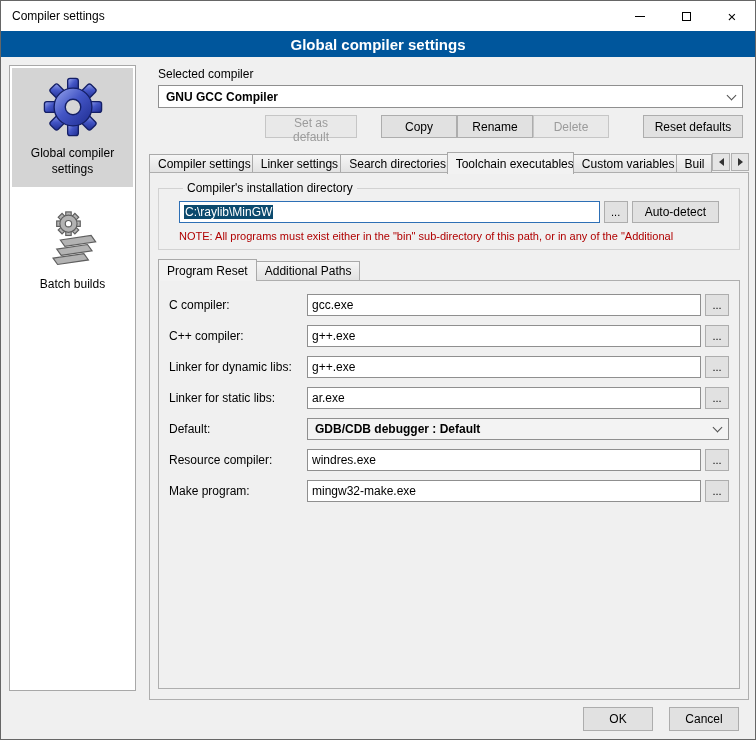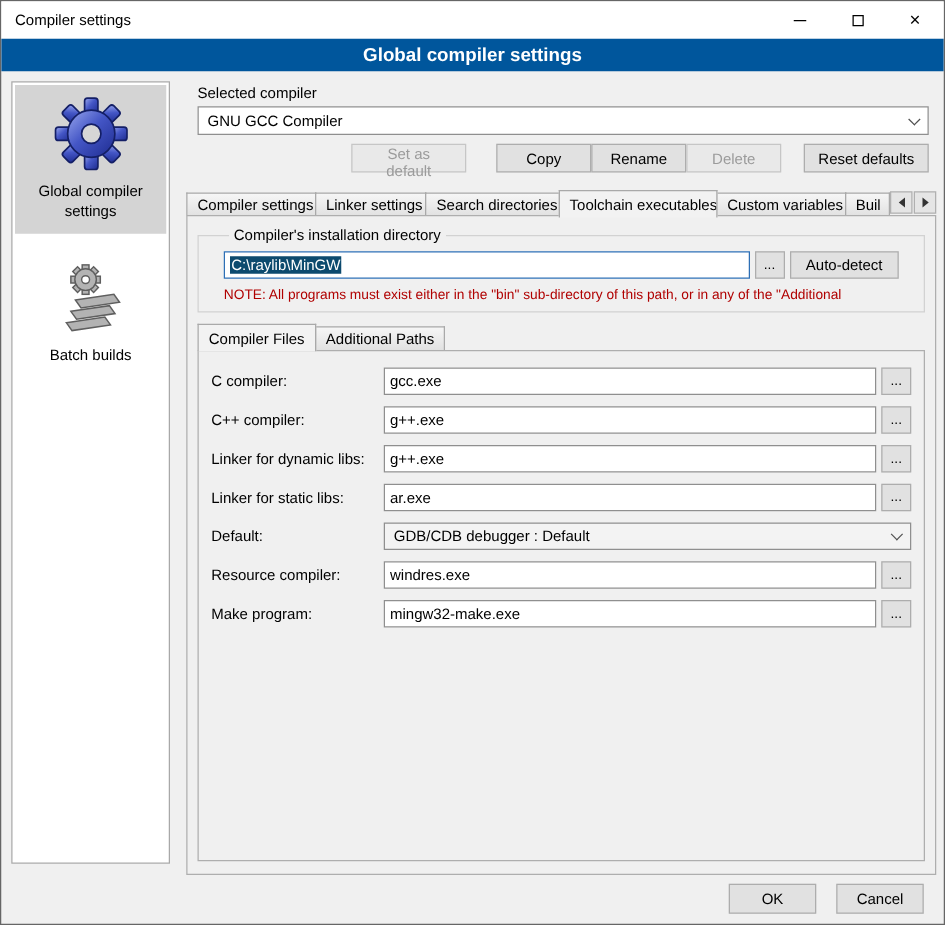--- a/index.html
+++ b/index.html
@@ -26,30 +26,30 @@
   .sidebar { position:absolute; left:8px; top:64px; width:127px; height:626px;
              background:#fff; border:1px solid #a8a8a8; padding:2px; }
   .side-item { display:flex; flex-direction:column; align-items:center; padding:8px 2px 10px; }
   .side-item.selected { background:#d4d4d4; }
   .side-item + .side-item { margin-top:16px; }
   .side-label { text-align:center; margin-top:8px; line-height:1.3; }
 
   
   .sel-label { position:absolute; left:157px; top:66px; }
   .combo { background:#fff; border:1px solid #8f8f8f; display:flex; align-items:center;
-           padding:0 7px; }
+           padding:0 7px;font-weight:bold; }
   .chev { width:7px; height:7px; border-right:1.5px solid #505050; border-bottom:1.5px solid #505050;
           transform:rotate(45deg); margin-left:auto; margin-top:-3px; }
   .main-combo { position:absolute; left:157px; top:84px; width:585px; height:23px; }
   .btn { font-family:"Liberation Sans", sans-serif; font-size:12px; background:#e1e1e1;
          border:1px solid #adadad; height:23px; padding:0 10px; }
   .btn.disabled { color:#9b9b9b; background:#e9e9e9; border-color:#c6c6c6; }
   .btn-row { position:absolute; left:148px; top:114px; width:594px; display:flex;
              justify-content:flex-end; align-items:center; }
-  .btn-row .w92 { width:92px; } .btn-row .w76 { width:76px; } .btn-row .w100 { width:100px; }
+  .btn-row .w92 { width:92px; } .btn-row .w76 { width:76px; } .btn-row .w100 { width:100px;margin-left:16px; }
   .sp24 { width:24px; } .sp18 { width:18px; }
 
   
   .tabbar { position:absolute; left:148px; top:150px; width:600px; height:22px;
             display:flex; align-items:flex-end; }
   .subtabbar { position:absolute; left:8px; top:86px; display:flex; align-items:flex-end; }
   .tab { padding:2px 8px 3px; background:linear-gradient(#f6f6f6,#e1e1e1); border:1px solid #a9a9a9;
          border-bottom:none; height:19px; white-space:nowrap; overflow:hidden; margin-right:-1px; }
   .tab.active { background:#f2f2f2; height:22px; margin-bottom:-1px; z-index:3; position:relative;
                 padding-top:4px; }
@@ -201,21 +201,21 @@
         <div class="text-input focused">
           <span class="sel-text">C:\raylib\MinGW</span>
         </div>
         <button class="browse-btn">...</button>
         <button class="btn autodetect">Auto-detect</button>
       </div>
       <div class="note">NOTE: All programs must exist either in the "bin" sub-directory of this path, or in any of the "Additional</div>
     </fieldset>
 
     <div class="subtabbar">
-      <div class="tab active">Compiler Files</div>
+      <div class="tab active">Program Reset</div>
       <div class="tab">Additional Paths</div>
     </div>
 
     <div class="sub-panel">
 
       <div class="form-row">
         <div class="f-label">C compiler:</div>
         <div class="text-input">
           <span>gcc.exe</span>
         </div>

